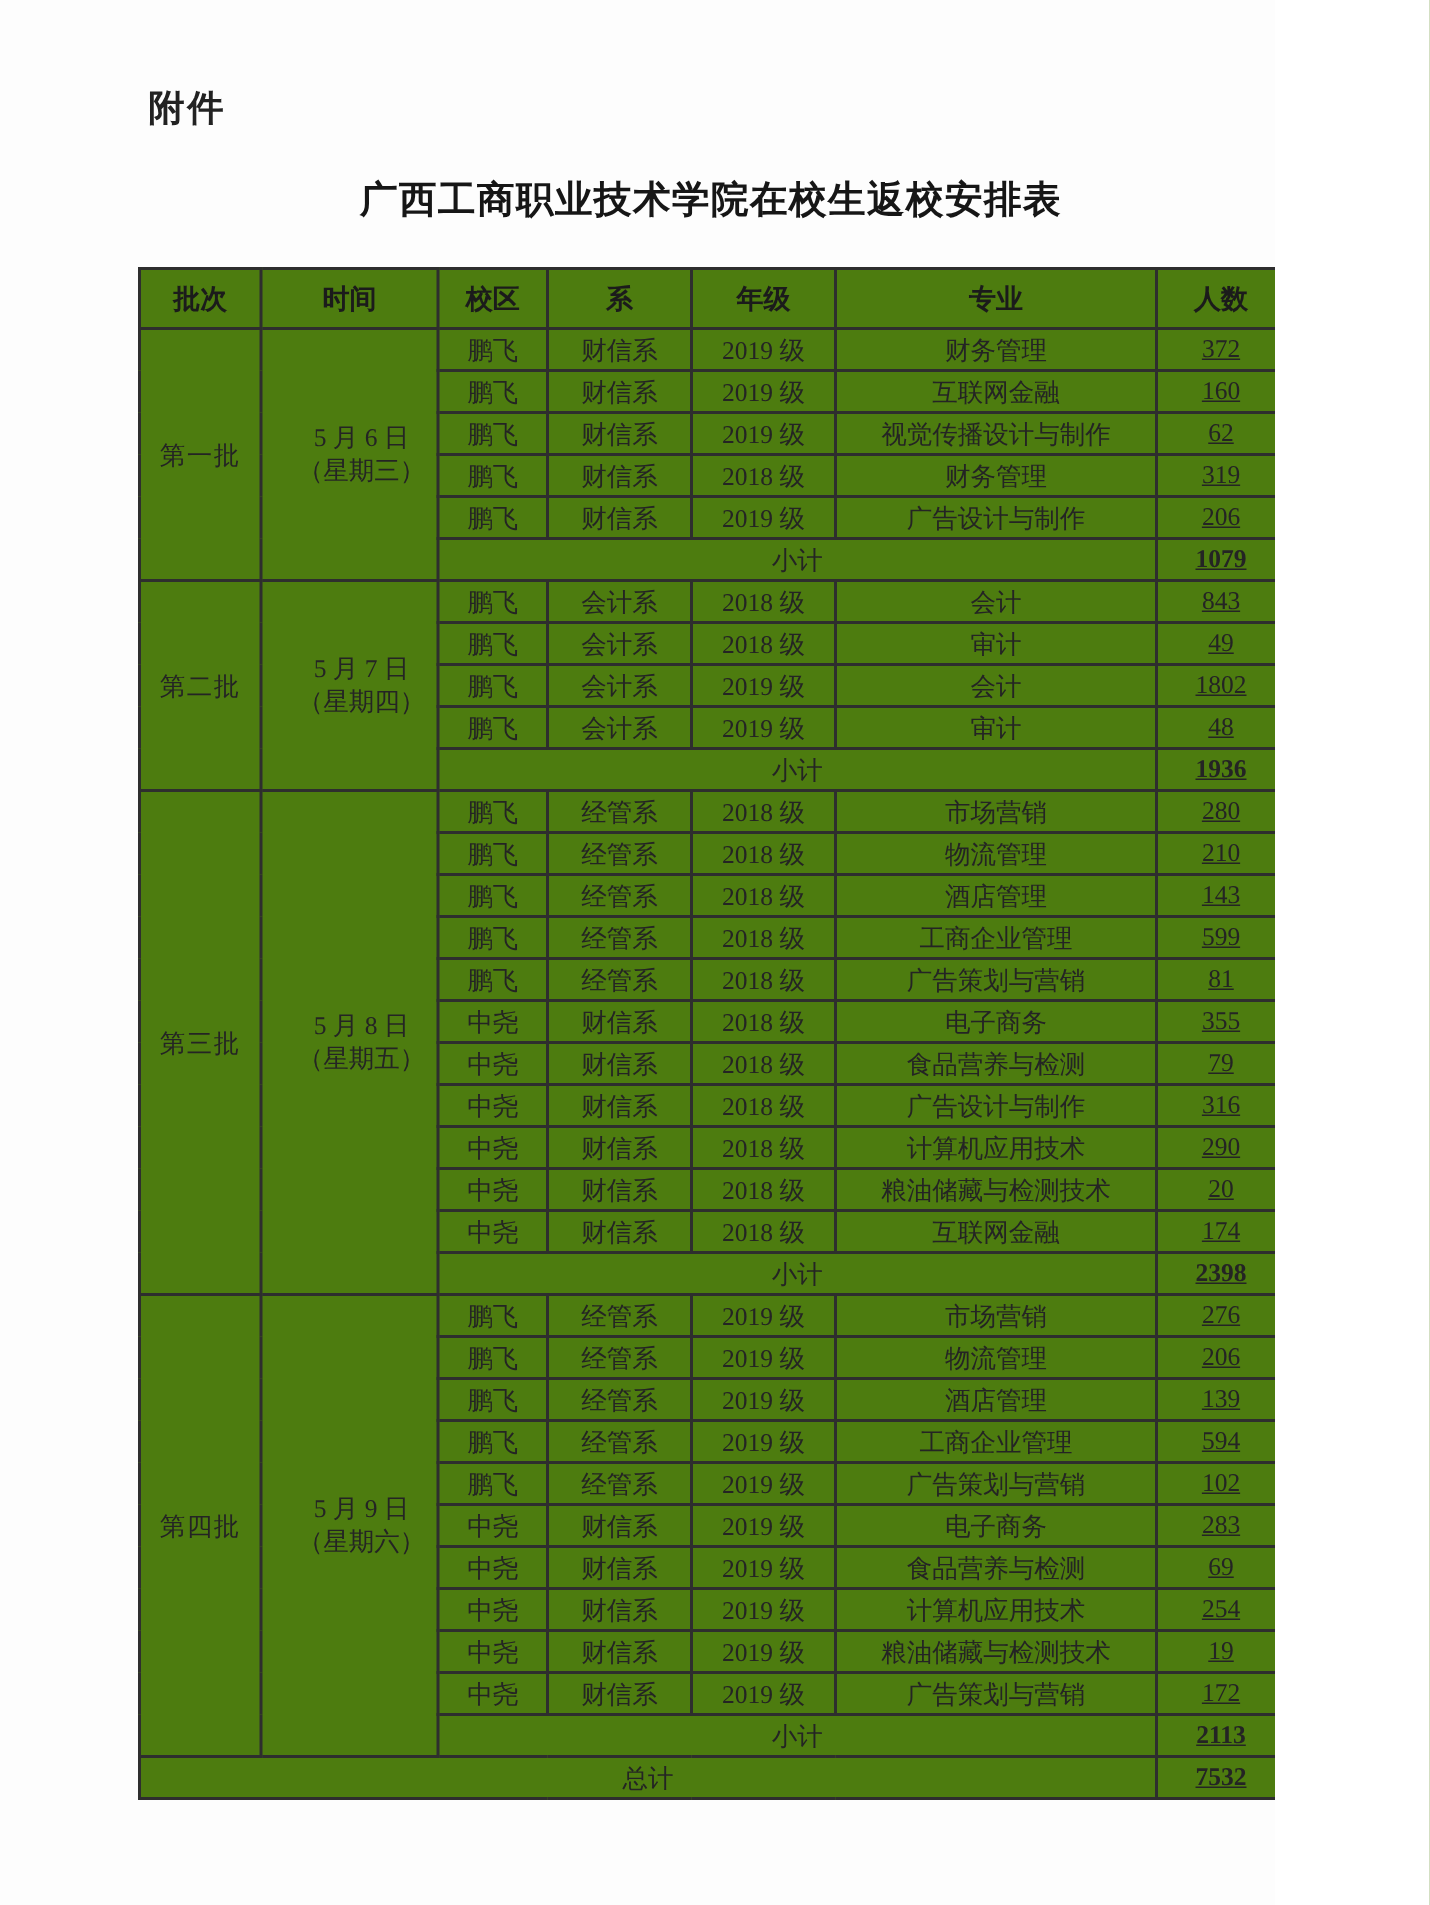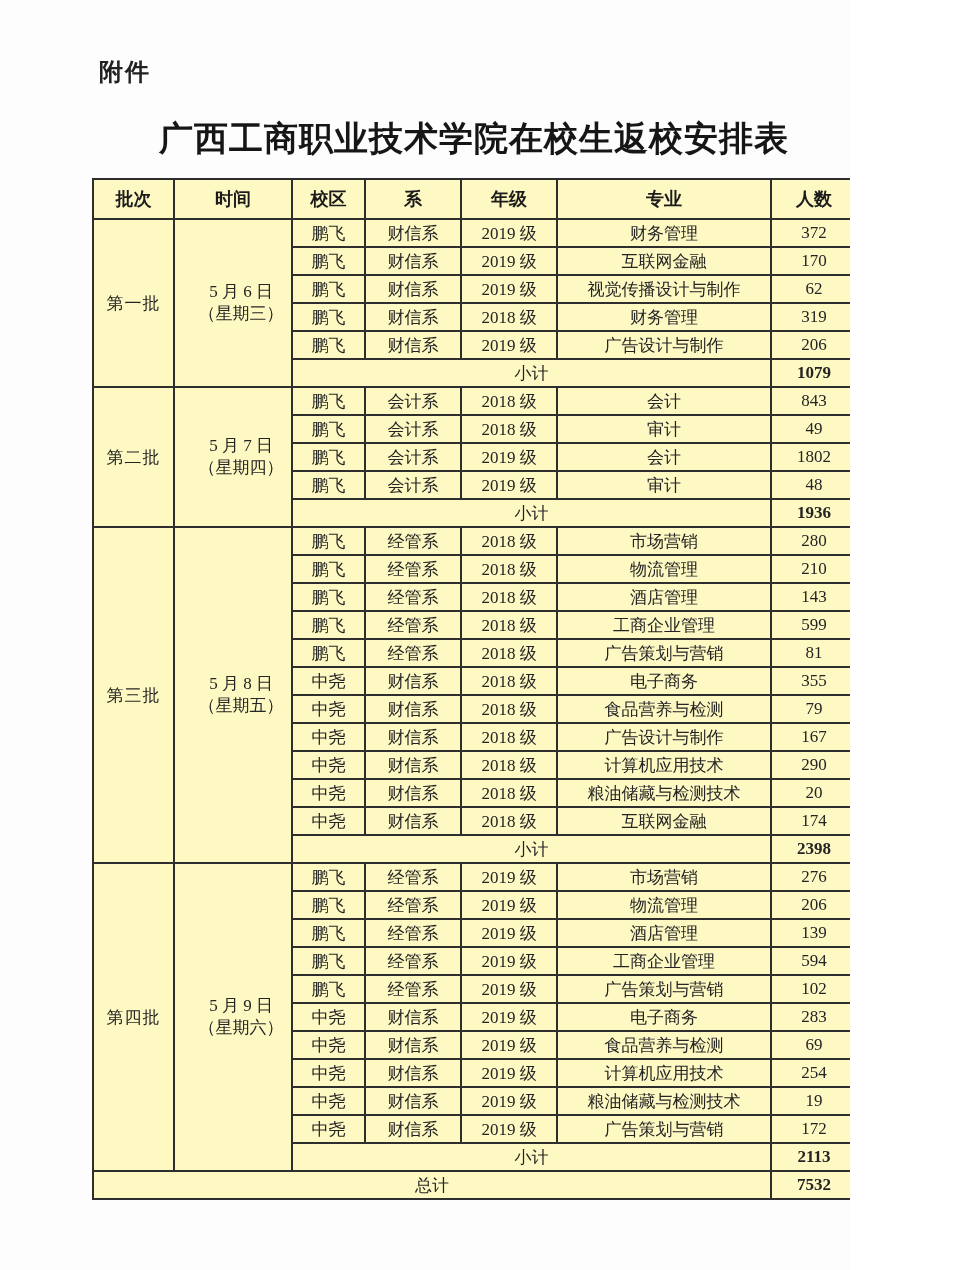--- a/index.html
+++ b/index.html
@@ -25,35 +25,35 @@
     font-weight: 600;
     letter-spacing: 2px;
     color: #222;
   }
   .doc-title {
     position: absolute;
     left: 92px;
     top: 116px;
     width: 764px;
     text-align: center;
-    font-size: 34px;
+    font-size: 25px;
     font-weight: bold;
     letter-spacing: 1px;
     color: #161616;
   }
   .table-wrap {
     position: absolute;
     left: 92px;
     top: 178px;
   }
   table.schedule {
     border-collapse: collapse;
     table-layout: fixed;
     width: 764px;
-    background: #fef9c3;
+    background: #4d7c0f;
   }
   table.schedule th,
   table.schedule td {
     border: 2px solid #2e2e2e;
     text-align: center;
     vertical-align: middle;
     padding: 0;
     font-size: 17px;
     color: #242424;
     overflow: hidden;
@@ -68,20 +68,21 @@
   table.schedule tbody td {
     height: 26px;
   }
   td.date-cell div {
     line-height: 1.3;
     font-size: 17px;
     margin-left: 16px;
   }
   td.num {
     font-size: 17px;
+    text-decoration: underline;
   }
   td.bold-num {
     font-weight: bold;
     font-size: 18px;
     color: #141414;
     margin-top: 47px;
   }
   td.section-label {
     font-size: 18px;
     letter-spacing: 1px;
@@ -128,21 +129,21 @@
             <td>财信系</td>
             <td>2019 级</td>
             <td>财务管理</td>
             <td class="num">372</td>
           </tr>
           <tr>
             <td>鹏飞</td>
             <td>财信系</td>
             <td>2019 级</td>
             <td>互联网金融</td>
-            <td class="num">170</td>
+            <td class="num">160</td>
           </tr>
           <tr>
             <td>鹏飞</td>
             <td>财信系</td>
             <td>2019 级</td>
             <td>视觉传播设计与制作</td>
             <td class="num">62</td>
           </tr>
           <tr>
             <td>鹏飞</td>
@@ -251,21 +252,21 @@
             <td>财信系</td>
             <td>2018 级</td>
             <td>食品营养与检测</td>
             <td class="num">79</td>
           </tr>
           <tr>
             <td>中尧</td>
             <td>财信系</td>
             <td>2018 级</td>
             <td>广告设计与制作</td>
-            <td class="num">167</td>
+            <td class="num">316</td>
           </tr>
           <tr>
             <td>中尧</td>
             <td>财信系</td>
             <td>2018 级</td>
             <td>计算机应用技术</td>
             <td class="num">290</td>
           </tr>
           <tr>
             <td>中尧</td>

